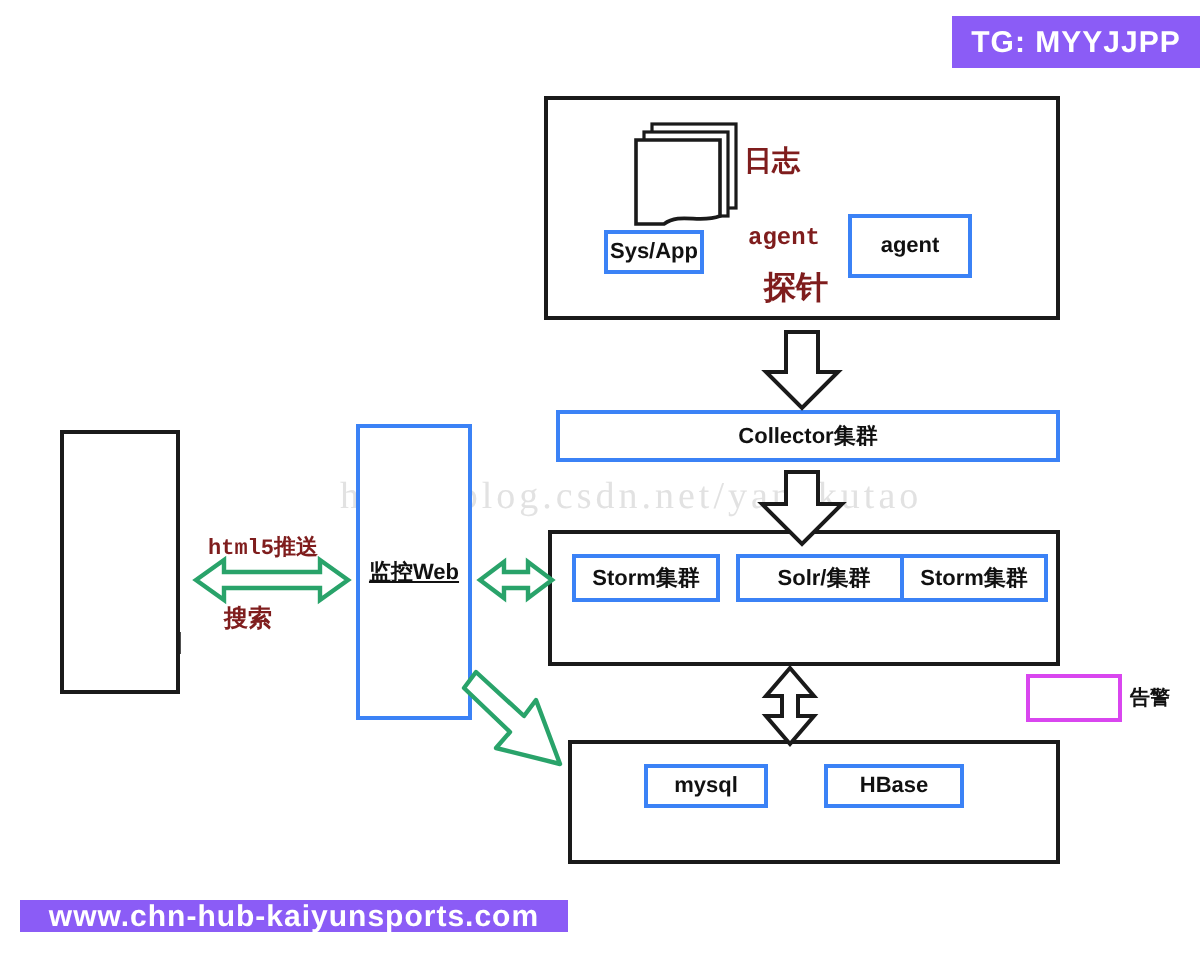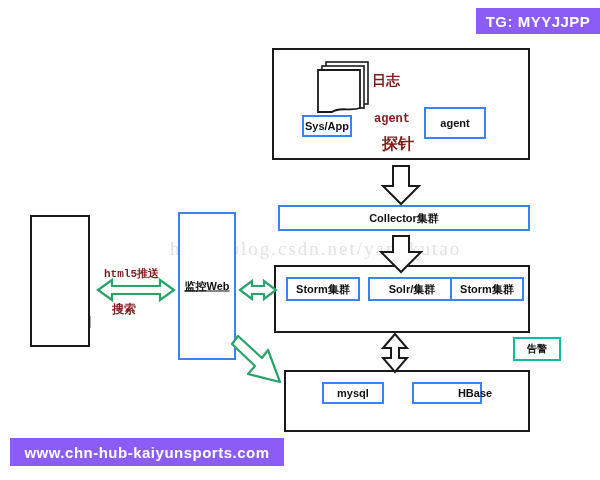--- a/index.html
+++ b/index.html
@@ -34,21 +34,21 @@
     right: 0px;
     top: 8px;
     width: 124px;
     height: 26px;
     font-size: 15px;
   }
   #site-badge {
     left: 10px;
     bottom: 14px;
     width: 274px;
-    height: 28px;
+    height: 16px;
     font-size: 15px;
   }
 
   
   #csdn-wm {
     position: absolute;
     left: 170px;
     top: 238px;
     font-family: "Liberation Serif", "DejaVu Serif", serif;
     font-size: 19px;
@@ -64,21 +64,22 @@
     box-sizing: border-box;
     background: #ffffff;
   }
   .box-black {
     border: 2px solid #1a1a1a;
   }
   .box-green {
     border: 2px solid #3b82f6;
   }
   .box-yellow {
-    border: 2px solid #14b8a6;
+    border: 2px solid #d946ef;
+    padding-left: 38px;
   }
 
   .box-label-center {
     position: absolute;
     width: 100%;
     top: 50%;
     transform: translateY(-50%);
     text-align: center;
     font-size: 11px;
     color: #111;
@@ -185,21 +186,21 @@
   <div class="box box-yellow boxlayer" style="left:513px; top:337px; width:48px; height:24px;">
     <div class="box-label-center" style="font-size:10px;">告警</div>
   </div>
 
   <div class="box box-black boxlayer" style="left:284px; top:370px; width:246px; height:62px;"></div>
   <div class="corner-label" style="left:450px; top:404px;">存储</div>
 
   <div class="box box-green boxlayer" style="left:322px; top:382px; width:62px; height:22px;">
     <div class="box-label-center">mysql</div>
   </div>
-  <div class="box box-green boxlayer" style="left:412px; top:382px; width:70px; height:22px;padding-left:28px;">
+  <div class="box box-green boxlayer" style="left:412px; top:382px; width:70px; height:22px;">
     <div class="box-label-center">HBase</div>
   </div>
 
   <div class="box box-black boxlayer" style="left:30px; top:215px; width:60px; height:132px;"></div>
   <div class="corner-label" style="left:38px; top:314px; font-size:16px;">WebUI</div>
 
   <div class="box box-green boxlayer" style="left:178px; top:212px; width:58px; height:148px;">
     <div class="box-label-center" style="font-size:11px;text-decoration:underline;">监控Web</div>
   </div>
 

